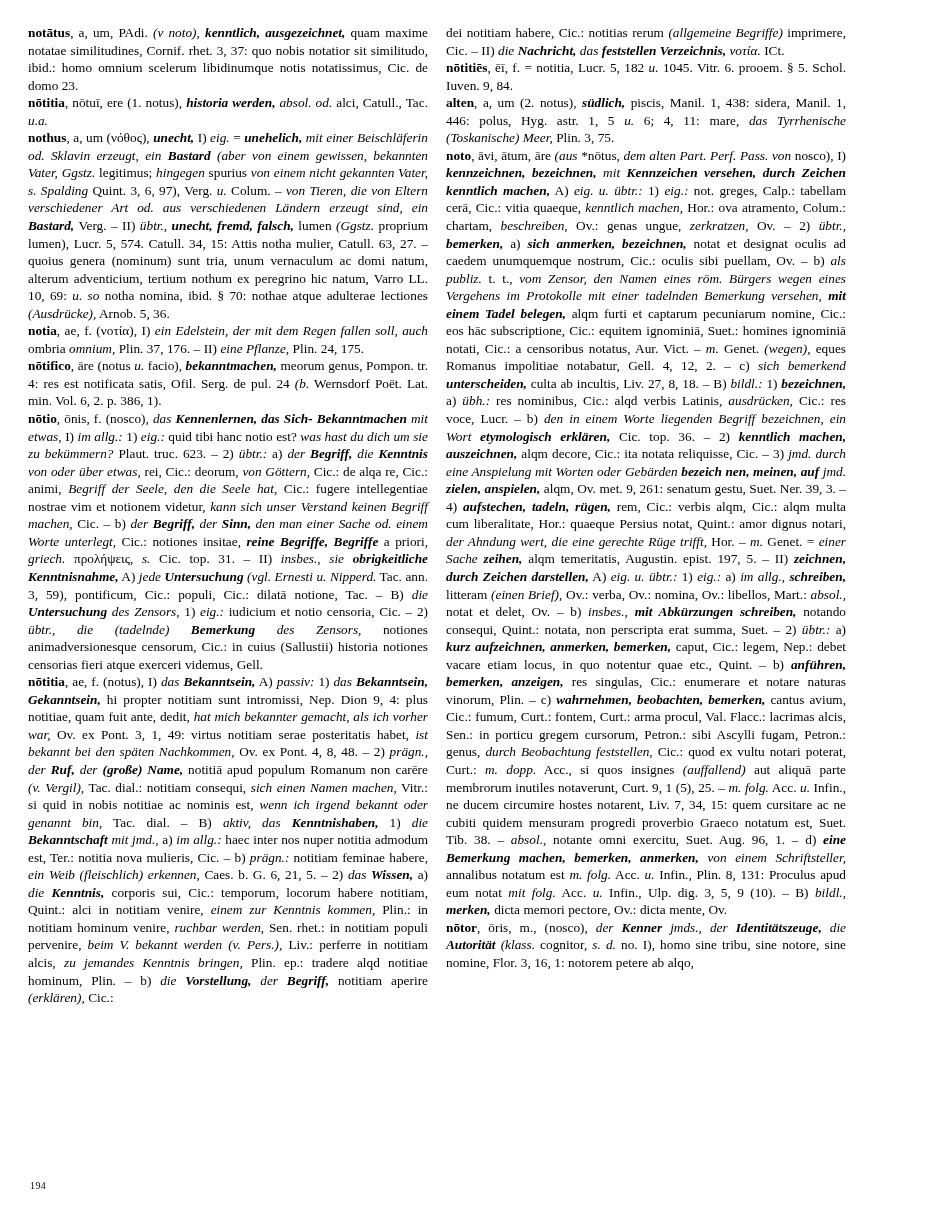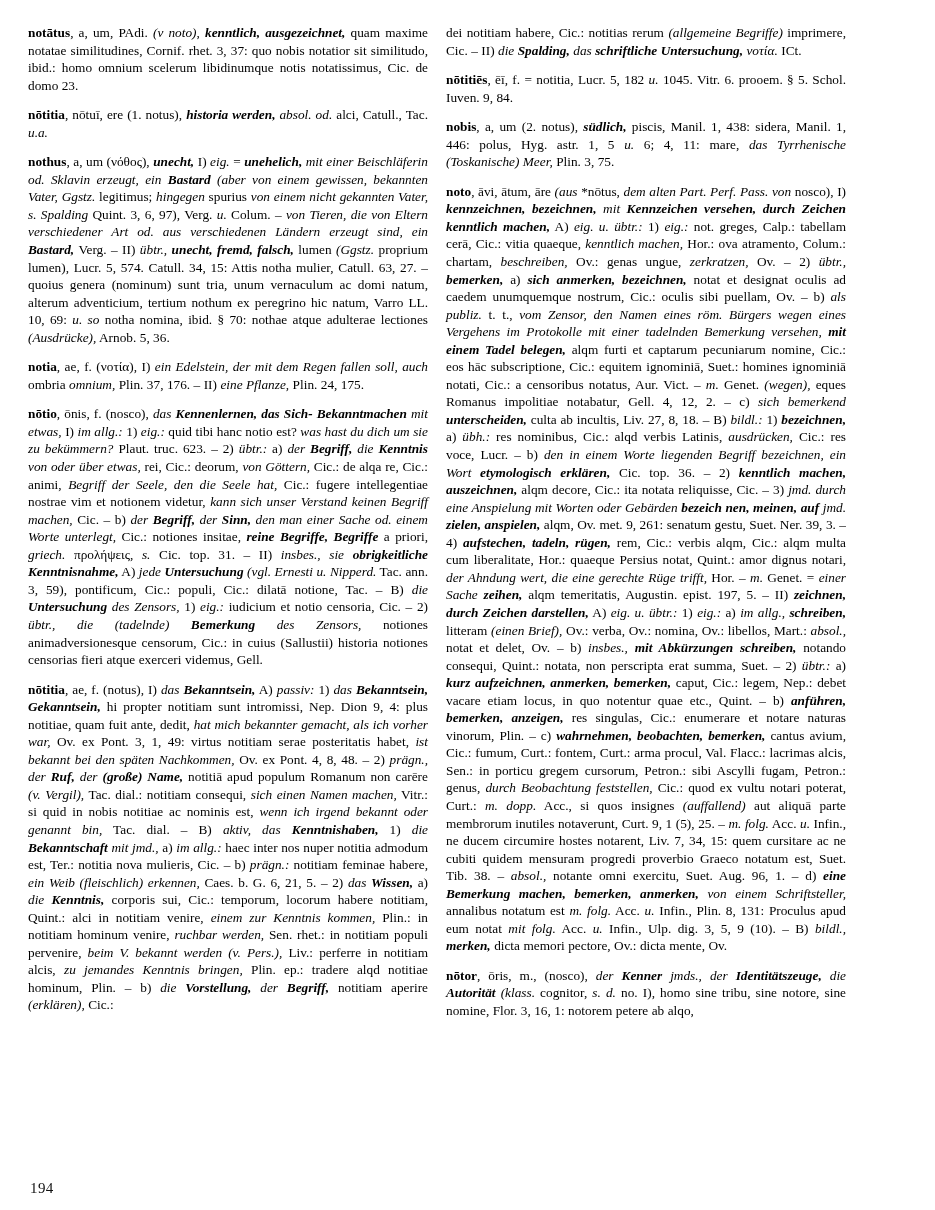--- a/index.html
+++ b/index.html
@@ -40,66 +40,67 @@
   .entry {
     font-size: 13.3px;
     line-height: 17.55px;
     text-align: justify;
     text-justify: inter-word;
     margin: 0;
     hyphens: manual;
     word-spacing: 0.1px;
   }
   
-  .entry + .entry { margin-top: 12px; }
+  .entry + .entry { margin-top: 0; }
 
   .hw {
     font-weight: bold;
   }
   .de {          
     font-weight: bold;
     font-style: italic;
   }
   .it {
     font-style: italic;
   }
   .gr {
     font-family: Liberation Serif, serif;
     font-style: normal;
   }
   .folio {
     position: absolute;
     left: 30px;
     top: 1180px;
-    font-size: 15px;
+    font-size: 10px;
     font-family: "Liberation Serif", "DejaVu Serif", serif;
     color: #111;
     letter-spacing: 0.4px;
   }
 </style>
 </head>
 <body>
 
 <div class="page">
 
   <div class="columns">
 
     <div class="col">
       <p class="entry"><span class="hw">notātus</span>, a, um, PAdi. <span class="it">(v noto)</span>, <span class="de">kenntlich, ausgezeichnet,</span> quam maxime notatae similitudines, Cornif. rhet. 3, 37: quo nobis notatior sit similitudo, ibid.: homo omnium scelerum libidinumque notis notatissimus, Cic. de domo 23.</p>
       <p class="entry"><span class="hw">nōtitia</span>, nōtuī, ere (1. notus), <span class="de">historia werden,</span> <span class="it">absol. od.</span> alci, Catull., Tac. <span class="it">u.a.</span></p>
       <p class="entry"><span class="hw">nothus</span>, a, um (<span class="gr">νόθος</span>), <span class="de">unecht,</span> I) <span class="it">eig.</span> = <span class="de">unehelich,</span> <span class="it">mit einer Beischläferin od. Sklavin erzeugt, ein</span> <span class="de">Bastard</span> <span class="it">(aber von einem gewissen, bekannten Vater, Ggstz.</span> legitimus; <span class="it">hingegen</span> spurius <span class="it">von einem nicht gekannten Vater, s. Spalding</span> Quint. 3, 6, 97), Verg. <span class="it">u.</span> Colum. – <span class="it">von Tieren, die von Eltern verschiedener Art od. aus verschiedenen Ländern erzeugt sind, ein</span> <span class="de">Bastard,</span> Verg. – II) <span class="it">übtr.,</span> <span class="de">unecht, fremd, falsch,</span> lumen <span class="it">(Ggstz.</span> proprium lumen), Lucr. 5, 574. Catull. 34, 15: Attis notha mulier, Catull. 63, 27. – quoius genera (nominum) sunt tria, unum vernaculum ac domi natum, alterum adventicium, tertium nothum ex peregrino hic natum, Varro LL. 10, 69: <span class="it">u. so</span> notha nomina, ibid. § 70: nothae atque adulterae lectiones <span class="it">(Ausdrücke),</span> Arnob. 5, 36.</p>
       <p class="entry"><span class="hw">notia</span>, ae, f. (<span class="gr">νοτία</span>), I) <span class="it">ein Edelstein, der mit dem Regen fallen soll, auch</span> ombria <span class="it">omnium,</span> Plin. 37, 176. – II) <span class="it">eine Pflanze,</span> Plin. 24, 175.</p>
+      <p class="entry"><span class="hw">nōtifico</span>, āre (notus <span class="it">u.</span> facio), <span class="de">bekanntmachen,</span> meorum genus, Pompon. tr. 4: res est notificata satis, Ofil. Serg. de pul. 24 <span class="it">(b.</span> Wernsdorf Poët. Lat. min. Vol. 6, 2. p. 386, 1).</p>
       <p class="entry"><span class="hw">nōtio</span>, ōnis, f. (nosco), <span class="it">das</span> <span class="de">Kennenlernen, das Sich- Bekanntmachen</span> <span class="it">mit etwas,</span> I) <span class="it">im allg.:</span> 1) <span class="it">eig.:</span> quid tibi hanc notio est? <span class="it">was hast du dich um sie zu bekümmern?</span> Plaut. truc. 623. – 2) <span class="it">übtr.:</span> a) <span class="it">der</span> <span class="de">Begriff,</span> <span class="it">die</span> <span class="de">Kenntnis</span> <span class="it">von oder über etwas,</span> rei, Cic.: deorum, <span class="it">von Göttern,</span> Cic.: de alqa re, Cic.: animi, <span class="it">Begriff der Seele, den die Seele hat,</span> Cic.: fugere intellegentiae nostrae vim et notionem videtur, <span class="it">kann sich unser Verstand keinen Begriff machen,</span> Cic. – b) <span class="it">der</span> <span class="de">Begriff,</span> <span class="it">der</span> <span class="de">Sinn,</span> <span class="it">den man einer Sache od. einem Worte unterlegt,</span> Cic.: notiones insitae, <span class="de">reine Begriffe, Begriffe</span> a priori, <span class="it">griech.</span> <span class="gr">προλήψεις</span>, <span class="it">s.</span> Cic. top. 31. – II) <span class="it">insbes., sie</span> <span class="de">obrigkeitliche Kenntnisnahme,</span> A) <span class="it">jede</span> <span class="de">Untersuchung</span> <span class="it">(vgl. Ernesti u. Nipperd.</span> Tac. ann. 3, 59), pontificum, Cic.: populi, Cic.: dilatā notione, Tac. – B) <span class="it">die</span> <span class="de">Untersuchung</span> <span class="it">des Zensors,</span> 1) <span class="it">eig.:</span> iudicium et notio censoria, Cic. – 2) <span class="it">übtr., die (tadelnde)</span> <span class="de">Bemerkung</span> <span class="it">des Zensors,</span> notiones animadversionesque censorum, Cic.: in cuius (Sallustii) historia notiones censorias fieri atque exerceri videmus, Gell.</p>
       <p class="entry"><span class="hw">nōtitia</span>, ae, f. (notus), I) <span class="it">das</span> <span class="de">Bekanntsein,</span> A) <span class="it">passiv:</span> 1) <span class="it">das</span> <span class="de">Bekanntsein, Gekanntsein,</span> hi propter notitiam sunt intromissi, Nep. Dion 9, 4: plus notitiae, quam fuit ante, dedit, <span class="it">hat mich bekannter gemacht, als ich vorher war,</span> Ov. ex Pont. 3, 1, 49: virtus notitiam serae posteritatis habet, <span class="it">ist bekannt bei den späten Nachkommen,</span> Ov. ex Pont. 4, 8, 48. – 2) <span class="it">prägn., der</span> <span class="de">Ruf,</span> <span class="it">der</span> <span class="de">(große) Name,</span> notitiā apud populum Romanum non carēre <span class="it">(v. Vergil),</span> Tac. dial.: notitiam consequi, <span class="it">sich einen Namen machen,</span> Vitr.: si quid in nobis notitiae ac nominis est, <span class="it">wenn ich irgend bekannt oder genannt bin,</span> Tac. dial. – B) <span class="it">aktiv, das</span> <span class="de">Kenntnishaben,</span> 1) <span class="it">die</span> <span class="de">Bekanntschaft</span> <span class="it">mit jmd.,</span> a) <span class="it">im allg.:</span> haec inter nos nuper notitia admodum est, Ter.: notitia nova mulieris, Cic. – b) <span class="it">prägn.:</span> notitiam feminae habere, <span class="it">ein Weib (fleischlich) erkennen,</span> Caes. b. G. 6, 21, 5. – 2) <span class="it">das</span> <span class="de">Wissen,</span> a) <span class="it">die</span> <span class="de">Kenntnis,</span> corporis sui, Cic.: temporum, locorum habere notitiam, Quint.: alci in notitiam venire, <span class="it">einem zur Kenntnis kommen,</span> Plin.: in notitiam hominum venire, <span class="it">ruchbar werden,</span> Sen. rhet.: in notitiam populi pervenire, <span class="it">beim V. bekannt werden (v. Pers.),</span> Liv.: perferre in notitiam alcis, <span class="it">zu jemandes Kenntnis bringen,</span> Plin. ep.: tradere alqd notitiae hominum, Plin. – b) <span class="it">die</span> <span class="de">Vorstellung,</span> <span class="it">der</span> <span class="de">Begriff,</span> notitiam aperire <span class="it">(erklären),</span> Cic.:</p>
     </div>
 
     <div class="col">
-      <p class="entry">dei notitiam habere, Cic.: notitias rerum <span class="it">(allgemeine Begriffe)</span> imprimere, Cic. – II) <span class="it">die</span> <span class="de">Spalding,</span> <span class="it">das</span> <span class="de">schriftliche Untersuchung,</span> <span class="it">νοτία.</span> ICt.</p>
+      <p class="entry">dei notitiam habere, Cic.: notitias rerum <span class="it">(allgemeine Begriffe)</span> imprimere, Cic. – II) <span class="it">die</span> <span class="de">Nachricht,</span> <span class="it">das</span> <span class="de">feststellen Verzeichnis,</span> <span class="it">νοτία.</span> ICt.</p>
       <p class="entry"><span class="hw">nōtitiēs</span>, ēī, f. = notitia, Lucr. 5, 182 <span class="it">u.</span> 1045. Vitr. 6. prooem. § 5. Schol. Iuven. 9, 84.</p>
-      <p class="entry"><span class="hw">nobis</span>, a, um (2. notus), <span class="de">südlich,</span> piscis, Manil. 1, 438: sidera, Manil. 1, 446: polus, Hyg. astr. 1, 5 <span class="it">u.</span> 6; 4, 11: mare, <span class="it">das Tyrrhenische (Toskanische) Meer,</span> Plin. 3, 75.</p>
+      <p class="entry"><span class="hw">alten</span>, a, um (2. notus), <span class="de">südlich,</span> piscis, Manil. 1, 438: sidera, Manil. 1, 446: polus, Hyg. astr. 1, 5 <span class="it">u.</span> 6; 4, 11: mare, <span class="it">das Tyrrhenische (Toskanische) Meer,</span> Plin. 3, 75.</p>
       <p class="entry"><span class="hw">noto</span>, āvi, ātum, āre <span class="it">(aus</span> *nōtus, <span class="it">dem alten Part. Perf. Pass. von</span> nosco), I) <span class="de">kennzeichnen, bezeichnen,</span> <span class="it">mit</span> <span class="de">Kennzeichen versehen, durch Zeichen kenntlich machen,</span> A) <span class="it">eig. u. übtr.:</span> 1) <span class="it">eig.:</span> not. greges, Calp.: tabellam cerā, Cic.: vitia quaeque, <span class="it">kenntlich machen,</span> Hor.: ova atramento, Colum.: chartam, <span class="it">beschreiben,</span> Ov.: genas ungue, <span class="it">zerkratzen,</span> Ov. – 2) <span class="it">übtr.,</span> <span class="de">bemerken,</span> a) <span class="de">sich anmerken, bezeichnen,</span> notat et designat oculis ad caedem unumquemque nostrum, Cic.: oculis sibi puellam, Ov. – b) <span class="it">als publiz.</span> t. t., <span class="it">vom Zensor, den Namen eines röm. Bürgers wegen eines Vergehens im Protokolle mit einer tadelnden Bemerkung versehen,</span> <span class="de">mit einem Tadel belegen,</span> alqm furti et captarum pecuniarum nomine, Cic.: eos hāc subscriptione, Cic.: equitem ignominiā, Suet.: homines ignominiā notati, Cic.: a censoribus notatus, Aur. Vict. – <span class="it">m.</span> Genet. <span class="it">(wegen),</span> eques Romanus impolitiae notabatur, Gell. 4, 12, 2. – c) <span class="it">sich bemerkend</span> <span class="de">unterscheiden,</span> culta ab incultis, Liv. 27, 8, 18. – B) <span class="it">bildl.:</span> 1) <span class="de">bezeichnen,</span> a) <span class="it">übh.:</span> res nominibus, Cic.: alqd verbis Latinis, <span class="it">ausdrücken,</span> Cic.: res voce, Lucr. – b) <span class="it">den in einem Worte liegenden Begriff bezeichnen, ein Wort</span> <span class="de">etymologisch erklären,</span> Cic. top. 36. – 2) <span class="de">kenntlich machen, auszeichnen,</span> alqm decore, Cic.: ita notata reliquisse, Cic. – 3) <span class="it">jmd. durch eine Anspielung mit Worten oder Gebärden</span> <span class="de">bezeich nen, meinen, auf</span> <span class="it">jmd.</span> <span class="de">zielen, anspielen,</span> alqm, Ov. met. 9, 261: senatum gestu, Suet. Ner. 39, 3. – 4) <span class="de">aufstechen, tadeln, rügen,</span> rem, Cic.: verbis alqm, Cic.: alqm multa cum liberalitate, Hor.: quaeque Persius notat, Quint.: amor dignus notari, <span class="it">der Ahndung wert, die eine gerechte Rüge trifft,</span> Hor. – <span class="it">m.</span> Genet. = <span class="it">einer Sache</span> <span class="de">zeihen,</span> alqm temeritatis, Augustin. epist. 197, 5. – II) <span class="de">zeichnen, durch Zeichen darstellen,</span> A) <span class="it">eig. u. übtr.:</span> 1) <span class="it">eig.:</span> a) <span class="it">im allg.,</span> <span class="de">schreiben,</span> litteram <span class="it">(einen Brief),</span> Ov.: verba, Ov.: nomina, Ov.: libellos, Mart.: <span class="it">absol.,</span> notat et delet, Ov. – b) <span class="it">insbes.,</span> <span class="de">mit Abkürzungen schreiben,</span> notando consequi, Quint.: notata, non perscripta erat summa, Suet. – 2) <span class="it">übtr.:</span> a) <span class="de">kurz aufzeichnen, anmerken, bemerken,</span> caput, Cic.: legem, Nep.: debet vacare etiam locus, in quo notentur quae etc., Quint. – b) <span class="de">anführen, bemerken, anzeigen,</span> res singulas, Cic.: enumerare et notare naturas vinorum, Plin. – c) <span class="de">wahrnehmen, beobachten, bemerken,</span> cantus avium, Cic.: fumum, Curt.: fontem, Curt.: arma procul, Val. Flacc.: lacrimas alcis, Sen.: in porticu gregem cursorum, Petron.: sibi Ascylli fugam, Petron.: genus, <span class="it">durch Beobachtung feststellen,</span> Cic.: quod ex vultu notari poterat, Curt.: <span class="it">m. dopp.</span> Acc., si quos insignes <span class="it">(auffallend)</span> aut aliquā parte membrorum inutiles notaverunt, Curt. 9, 1 (5), 25. – <span class="it">m. folg.</span> Acc. <span class="it">u.</span> Infin., ne ducem circumire hostes notarent, Liv. 7, 34, 15: quem cursitare ac ne cubiti quidem mensuram progredi proverbio Graeco notatum est, Suet. Tib. 38. – <span class="it">absol.,</span> notante omni exercitu, Suet. Aug. 96, 1. – d) <span class="de">eine Bemerkung machen, bemerken, anmerken,</span> <span class="it">von einem Schriftsteller,</span> annalibus notatum est <span class="it">m. folg.</span> Acc. <span class="it">u.</span> Infin., Plin. 8, 131: Proculus apud eum notat <span class="it">mit folg.</span> Acc. <span class="it">u.</span> Infin., Ulp. dig. 3, 5, 9 (10). – B) <span class="it">bildl.,</span> <span class="de">merken,</span> dicta memori pectore, Ov.: dicta mente, Ov.</p>
       <p class="entry"><span class="hw">nōtor</span>, ōris, m., (nosco), <span class="it">der</span> <span class="de">Kenner</span> <span class="it">jmds., der</span> <span class="de">Identitätszeuge,</span> <span class="it">die</span> <span class="de">Autorität</span> <span class="it">(klass.</span> cognitor, <span class="it">s. d.</span> no. I), homo sine tribu, sine notore, sine nomine, Flor. 3, 16, 1: notorem petere ab alqo,</p>
     </div>
 
   </div>
 
   <div class="folio">194</div>
 
 </div>
 

